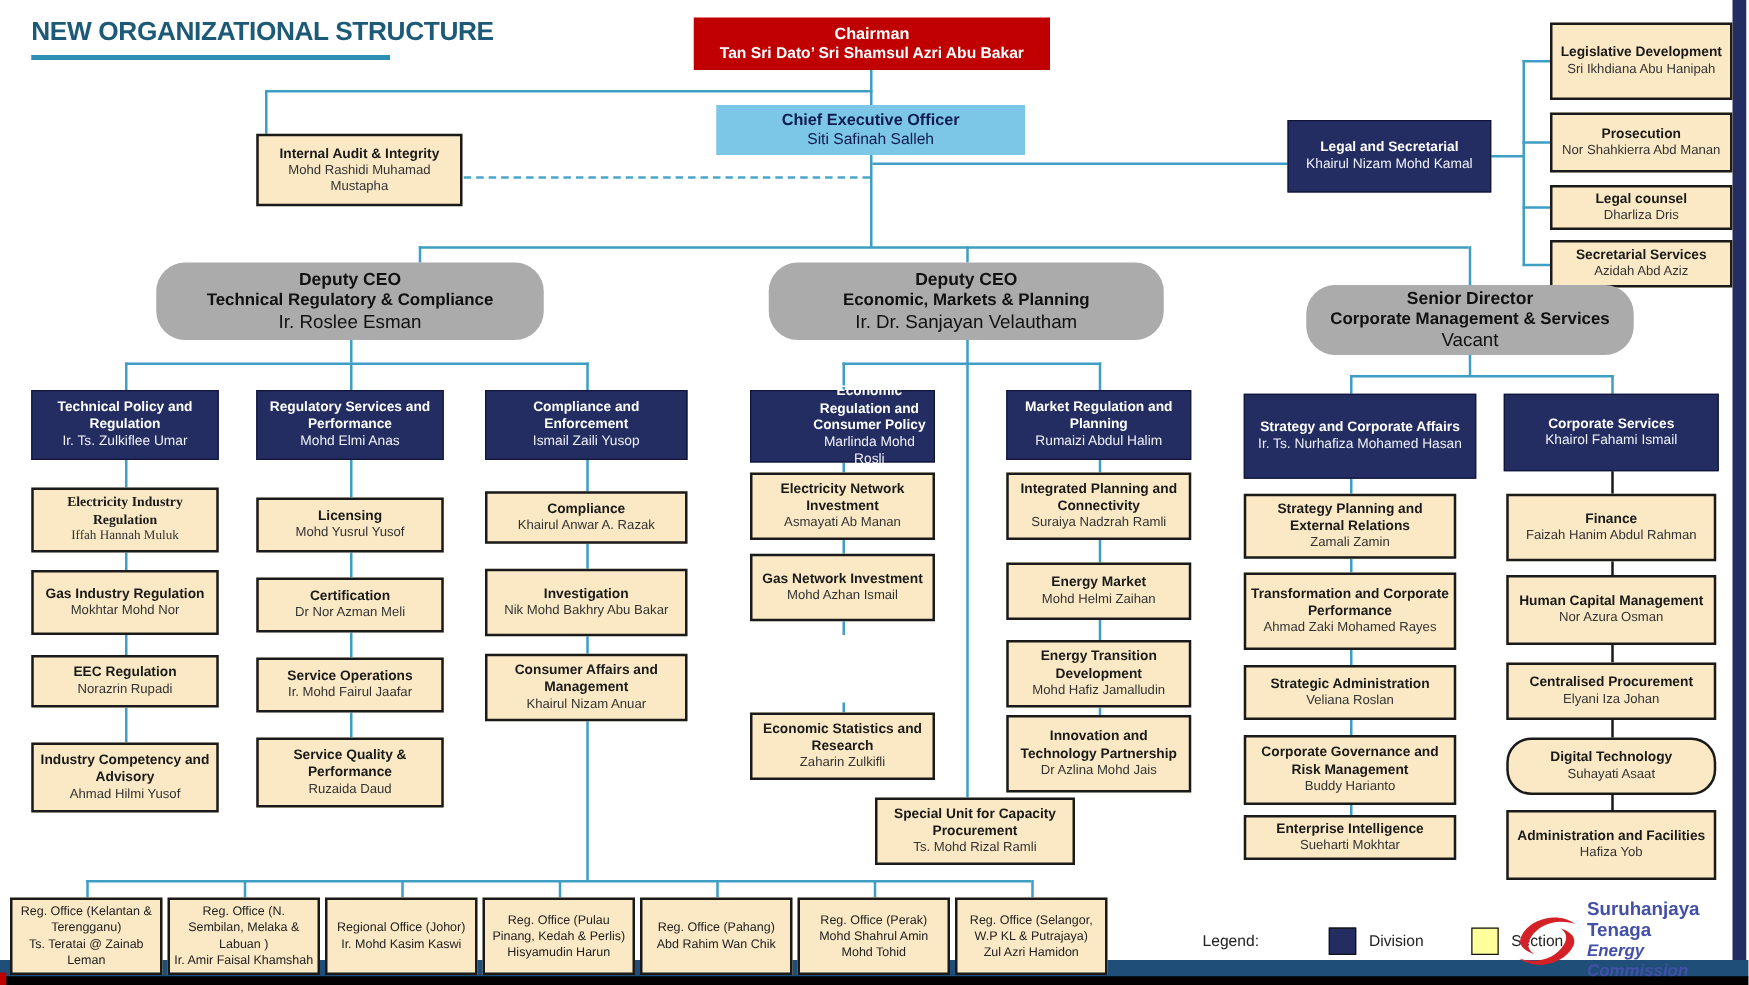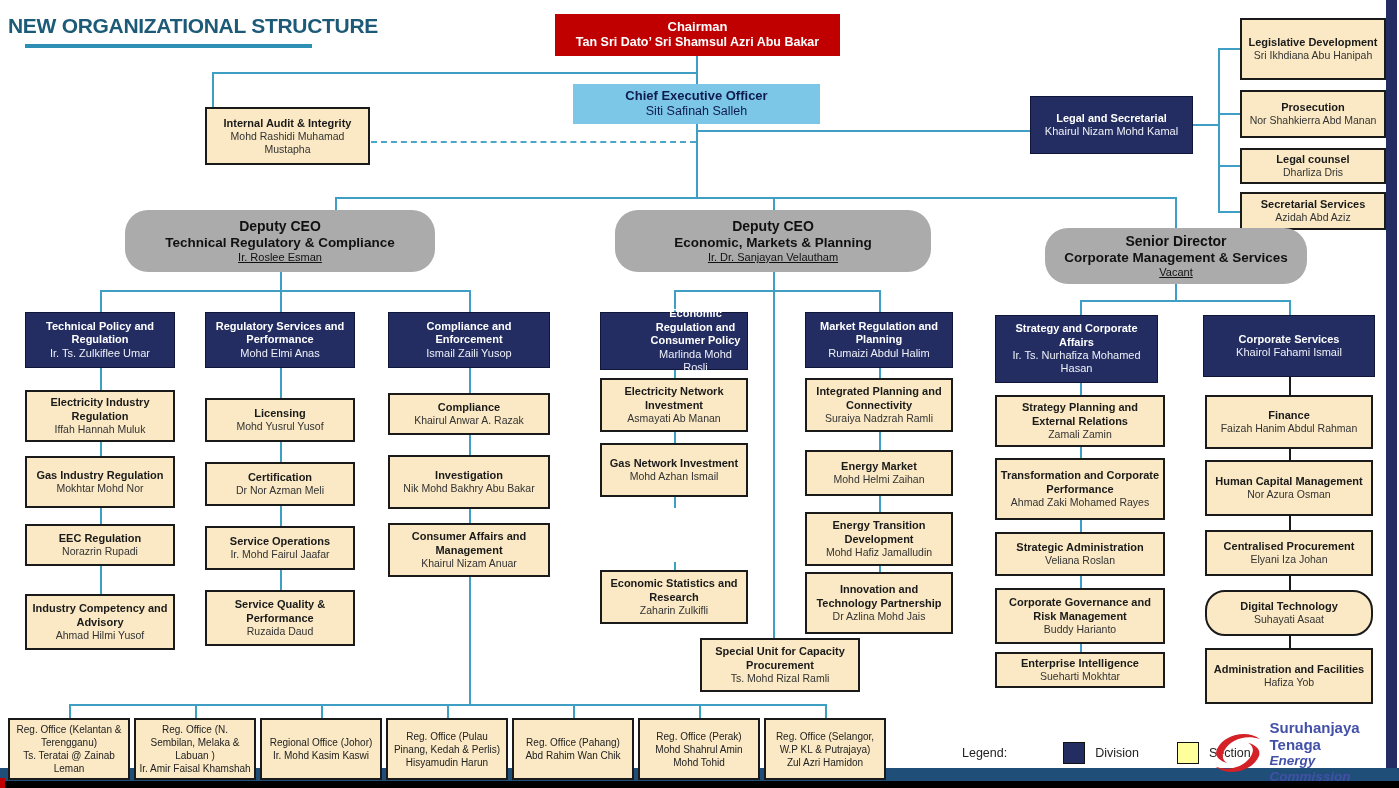--- a/index.html
+++ b/index.html
@@ -14,25 +14,25 @@
   .lblue{background:#7CC7E8;color:#0e1b52;}
   .t{font-weight:bold;font-size:11px;}
   .n{font-size:10.5px;}
   .cream .n{color:#333;}
   .navy .n{color:#eef0f8;font-size:11px;}
   .vl,.hl{position:absolute;background:#3E9EC4;z-index:1;}
   .vl{width:2px;} .hl{height:2px;}
   .blk{background:#1a1a1a;}
   .dash{position:absolute;height:0;border-top:2px dashed #4BA6C9;z-index:1;}
   .bar{position:absolute;z-index:0;}
-  #page-title{position:absolute;left:8px;top:14px;font-size:21px;font-weight:bold;color:#1C5A78;letter-spacing:-0.3px;}
+  #page-title{position:absolute;left:25px;top:14px;font-size:21px;font-weight:bold;color:#1C5A78;letter-spacing:-0.3px;}
   #title-underline{position:absolute;left:25px;top:44px;width:287px;height:4px;background:#2C8FB3;}
   .exec .r1{font-weight:bold;font-size:14px;}
   .exec .r2{font-weight:bold;font-size:13.5px;}
-  .exec .r3{font-size:11px;text-decoration:underline;}
+  .exec .r3{font-size:15px;}
   .bigt{font-size:13px;font-weight:bold;}
   .bign{font-size:12.5px;}
   .regional .t2{font-size:10px;color:#222;line-height:1.3;}
   .legend-row{position:absolute;top:742px;z-index:2;display:flex;align-items:center;font-size:12.5px;color:#222;}
   .swatch{width:22px;height:22px;display:inline-block;box-sizing:border-box;}
   #logo{position:absolute;left:1212px;top:720px;z-index:2;display:flex;align-items:center;}
   #logo .lt1{font-size:15px;font-weight:bold;color:#4350A8;line-height:1.1;}
   #logo .lt2{font-size:13.5px;font-style:italic;font-weight:bold;color:#4350A8;line-height:1.2;}
 </style>
 </head>
@@ -187,30 +187,30 @@
     <span class="n">Ismail Zaili Yusop</span>
   </div>
   <div class="box navy" style="left:600px;top:312px;width:148px;height:58px;padding-left:46px;">
     <span class="t">Economic Regulation and Consumer Policy</span>
     <span class="n">Marlinda Mohd Rosli</span>
   </div>
   <div class="box navy" style="left:805px;top:312px;width:148px;height:56px;">
     <span class="t">Market Regulation and Planning</span>
     <span class="n">Rumaizi Abdul Halim</span>
   </div>
-  <div class="box navy" style="left:995px;top:315px;width:163px;height:68px;">
+  <div class="box navy" style="left:995px;top:315px;width:186px;height:68px;">
     <span class="t">Strategy and Corporate Affairs</span>
     <span class="n">Ir. Ts. Nurhafiza Mohamed Hasan</span>
   </div>
   <div class="box navy" style="left:1203px;top:315px;width:172px;height:62px;">
     <span class="t">Corporate Services</span>
     <span class="n">Khairol Fahami Ismail</span>
   </div>
 
-  <div class="box cream" style="left:25px;top:390px;width:150px;height:52px;">
+  <div class="box cream" style="left:25px;top:390px;width:150px;height:52px;font-family:Liberation Serif, serif;">
     <span class="t">Electricity Industry Regulation</span>
     <span class="n">Iffah Hannah Muluk</span>
   </div>
   <div class="box cream" style="left:25px;top:456px;width:150px;height:52px;">
     <span class="t">Gas Industry Regulation</span>
     <span class="n">Mokhtar Mohd Nor</span>
   </div>
   <div class="box cream" style="left:25px;top:524px;width:150px;height:42px;">
     <span class="t">EEC Regulation</span>
     <span class="n">Norazrin Rupadi</span>

